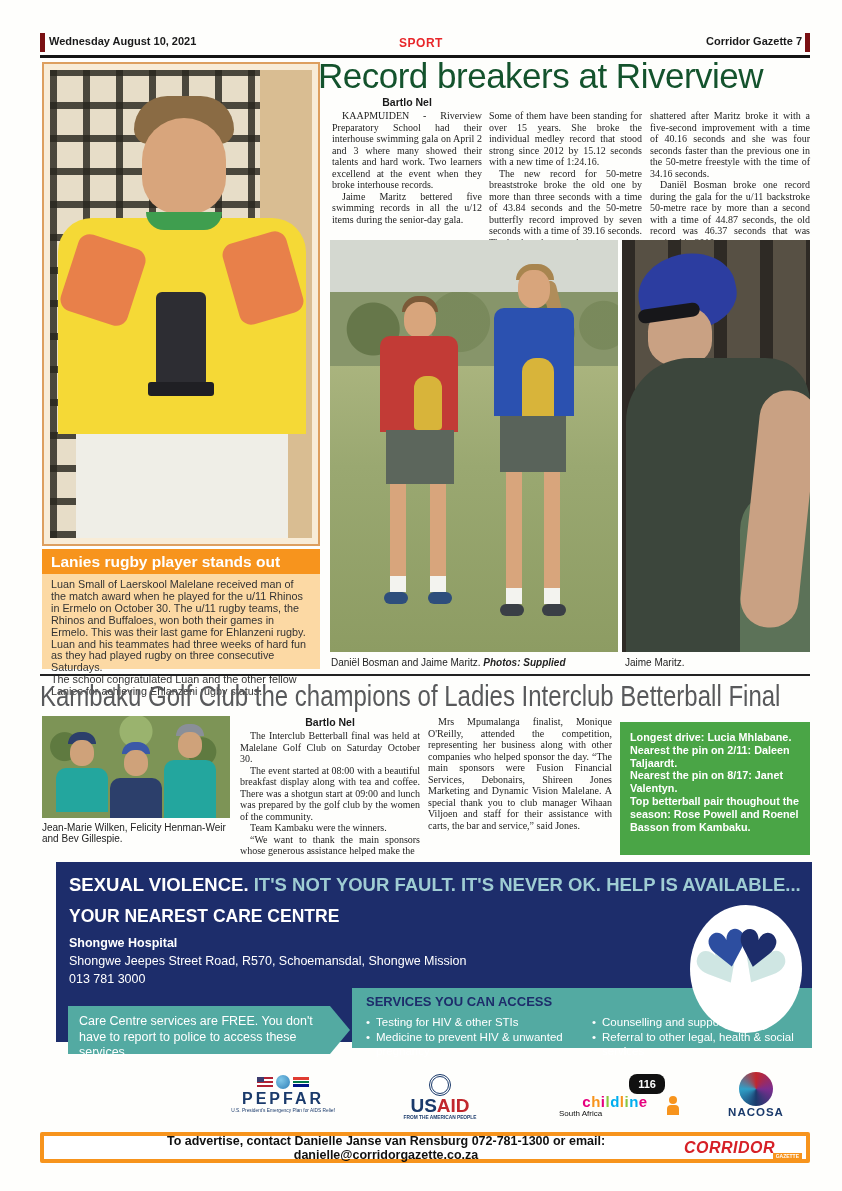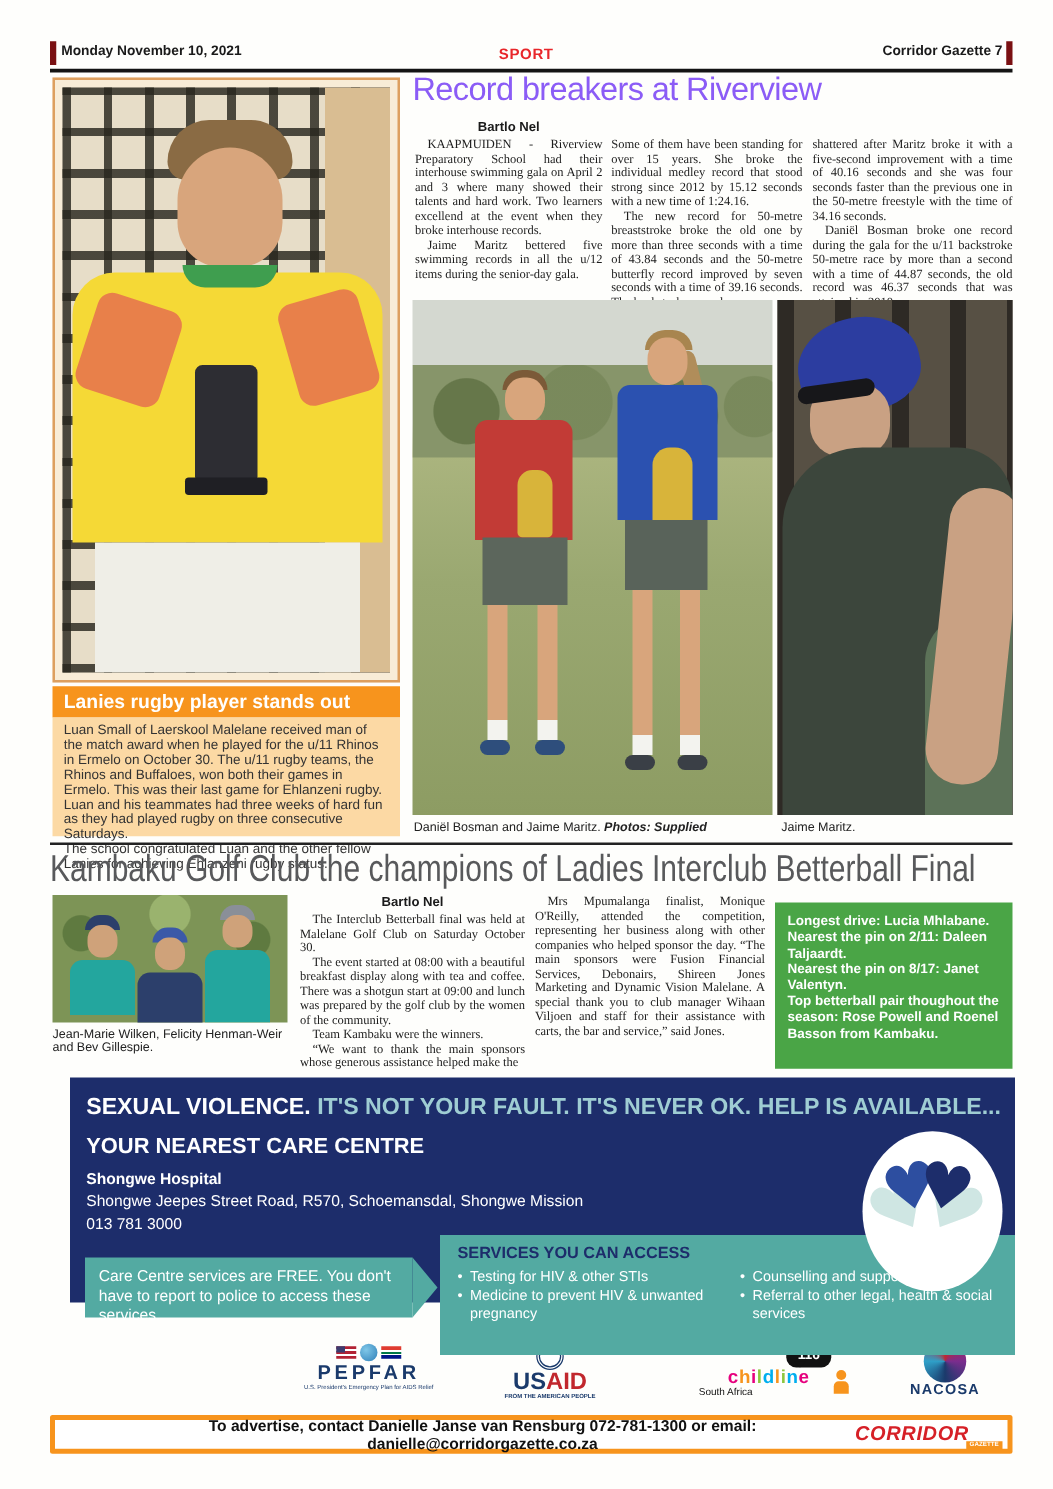--- a/index.html
+++ b/index.html
@@ -28,21 +28,21 @@
   .rugby-trophy{position:absolute;left:106px;top:222px;width:50px;height:92px;background:#2d2d33;border-radius:6px 6px 3px 3px;}
   .rugby-trophy-base{position:absolute;left:98px;top:312px;width:66px;height:14px;background:#1f1f24;border-radius:3px;}
   .rugby-shorts{position:absolute;left:26px;top:364px;width:212px;height:104px;background:#efeee7;}
   
   .lanies-title{left:42px;top:549px;width:278px;height:25px;background:#f7941d;color:#fff;
                 font-size:15.5px;font-weight:bold;line-height:25px;padding-left:9px;box-sizing:border-box;}
   .lanies-body{left:42px;top:574px;width:278px;height:95px;background:#fcd9a4;box-sizing:border-box;
                padding:5px 9px;font-size:10.8px;line-height:11.9px;color:#333;}
   .lanies-body p{margin:0;}
   
-  .headline1{left:330px;top:56px;font-size:26px;letter-spacing:-.5px;color:#8b5cf6;white-space:nowrap;}
+  .headline1{left:318px;top:56px;font-size:35px;letter-spacing:-.5px;color:#14532d;white-space:nowrap;}
   .byline{font-size:10.5px;font-weight:bold;text-align:center;}
   .byline1{left:332px;top:96px;width:150px;}
   .news-col{font-family:"Liberation Serif",serif;font-size:10px;line-height:11.5px;text-align:justify;color:#1c1c1c;}
   .news-col p{margin:0;}
   .news-col p.ind{text-indent:10px;}
   .swim-c1{left:332px;top:110px;width:150px;}
   .swim-c2{left:489px;top:110px;width:153px;}
   .swim-c3{left:650px;top:110px;width:160px;}
   
   .gala-photo{left:330px;top:240px;width:288px;height:412px;overflow:hidden;background:linear-gradient(#d4d8d0 0 24%, #aab47e 30%, #9aa871 55%, #8d9c63 100%);}
@@ -97,21 +97,21 @@
                 padding:9px 10px;color:#fff;font-weight:bold;font-size:10.8px;line-height:12.8px;}
   .golf-results div{margin:0;}
   
   .navy{left:56px;top:862px;width:756px;height:180px;background:#1d2d6b;color:#fff;}
   .nv-line1{position:absolute;left:13px;top:12px;font-size:18.5px;font-weight:bold;white-space:nowrap;}
   .nv-light{color:#9fcdd3;}
   .nv-care{position:absolute;left:13px;top:44px;font-size:17.5px;font-weight:bold;}
   .nv-hosp{position:absolute;left:13px;top:74px;font-size:12.5px;font-weight:bold;}
   .nv-addr{position:absolute;left:13px;top:92px;font-size:12.5px;}
   .nv-phone{position:absolute;left:13px;top:110px;font-size:12.5px;}
-  .svc-panel{left:352px;top:988px;width:460px;height:96px;background:#53aaa2;z-index:2;}
+  .svc-panel{left:352px;top:988px;width:460px;height:60px;background:#53aaa2;z-index:2;}
   .svc-title{position:absolute;left:14px;top:6px;font-size:13px;font-weight:bold;color:#1d2d6b;}
   .svc-col{position:absolute;top:27px;width:215px;color:#fff;font-size:11.5px;line-height:14.5px;}
   .svc-a{left:14px;} .svc-b{left:240px;}
   .svc-row{display:flex;gap:6px;}
   .svc-row .b{flex:0 0 auto;}
   .free-box{left:68px;top:1006px;width:262px;height:48px;background:#53aaa2;color:#fff;
             font-size:12.5px;line-height:15.5px;padding:8px 11px;box-sizing:border-box;z-index:3;}
   .free-box:after{content:"";position:absolute;left:262px;top:0;border-top:24px solid transparent;
                   border-bottom:24px solid transparent;border-left:20px solid #53aaa2;}
   .heart-circle{left:690px;top:905px;width:112px;height:128px;background:#fff;border-radius:50%;z-index:4;}
@@ -121,21 +121,21 @@
   .hm{left:16px;top:16px;font-size:50px;color:#2d4ea0;transform:rotate(-12deg);}
   .hn{left:44px;top:16px;font-size:50px;color:#1d2d6b;transform:rotate(12deg);}
   
   .logo-row{left:40px;top:1072px;width:770px;height:58px;}
   .lg{position:absolute;display:flex;align-items:center;gap:6px;}
   .dreams{left:16px;top:4px;}
   .dreams-circle{width:36px;height:36px;border:3px dotted #e0477e;border-radius:50%;box-sizing:border-box;}
   .dreams-circle i{display:block;width:22px;height:22px;margin:3px;border:2px dotted #f5a623;border-radius:50%;box-sizing:border-box;}
   .dreams-name{font-size:15px;font-weight:bold;color:#3f2a7e;line-height:14px;}
   .dreams-tag{font-size:4.6px;color:#e0477e;width:78px;line-height:5.4px;}
-  .pepfar{left:200px;top:2px;display:block;text-align:center;width:110px;}
+  .pepfar{left:188px;top:2px;display:block;text-align:center;width:110px;}
   .flags{display:flex;justify-content:center;gap:3px;align-items:center;height:16px;}
   .flag-us{width:16px;height:10px;background:repeating-linear-gradient(#b22234 0 2px,#fff 2px 4px);position:relative;}
   .flag-us i{position:absolute;left:0;top:0;width:7px;height:5px;background:#3c3b6e;display:block;}
   .globe{width:14px;height:14px;border-radius:50%;background:radial-gradient(circle at 35% 35%, #7fc7e8, #2f7fb8);}
   .flag-sa{width:16px;height:10px;background:linear-gradient(#e03c31 0 33%, #fff 33% 45%, #007749 45% 62%, #fff 62% 70%, #001489 70% 100%);}
   .pepfar-name{font-size:16px;font-weight:bold;color:#1a3a6b;letter-spacing:3px;line-height:18px;}
   .pepfar-tag{font-size:4.8px;color:#1a3a6b;}
   .usaid{left:350px;top:2px;display:block;text-align:center;width:100px;}
   .usaid-seal{width:22px;height:22px;border:3px double #1a3a6b;border-radius:50%;margin:0 auto;box-sizing:border-box;background:#fff;}
   .usaid-name{font-size:19px;font-weight:bold;line-height:19px;}
@@ -164,21 +164,21 @@
   .foot-text{flex:1;text-align:center;font-size:12.5px;font-weight:bold;color:#111;}
   .corridor{position:relative;width:118px;height:23px;margin-right:4px;}
   .corridor-name{font-size:16px;font-weight:bold;font-style:italic;color:#d62027;letter-spacing:.5px;line-height:23px;}
   .corridor-sub{position:absolute;right:0;bottom:-1px;background:#f7941d;color:#fff;font-size:5px;
                 font-weight:bold;padding:0 3px;line-height:7px;font-style:normal;}
 </style>
 </head>
 <body>
 
 <div class="abs tick" style="left:40px;top:33px;"></div>
-<div class="abs mh-date">Monday November 10, 2021</div>
+<div class="abs mh-date">Wednesday August 10, 2021</div>
 <div class="abs mh-sport">SPORT</div>
 <div class="abs mh-ed">Corridor Gazette 7</div>
 <div class="abs tick" style="right:32px;top:33px;"></div>
 <div class="abs mh-rule"></div>
 
 <div class="abs rugby-frame">
   <div class="rugby-photo">
     <div class="rugby-wall"></div>
     <div class="rugby-hair"></div>
     <div class="rugby-face"></div>

